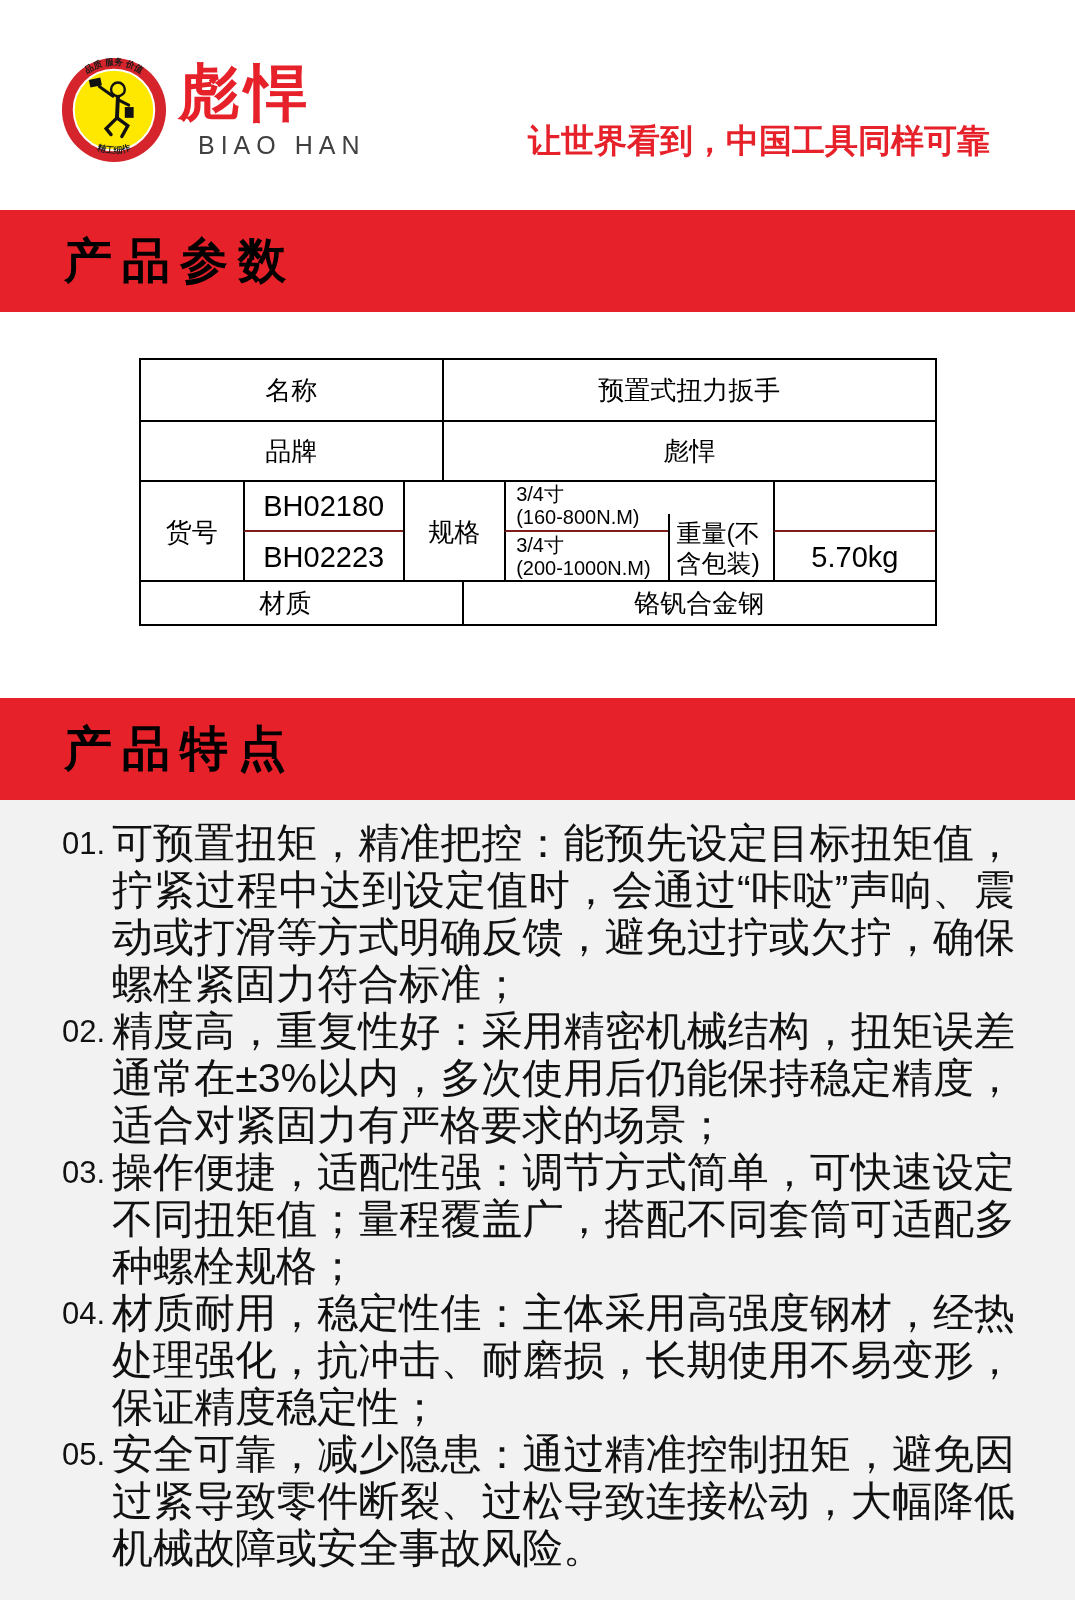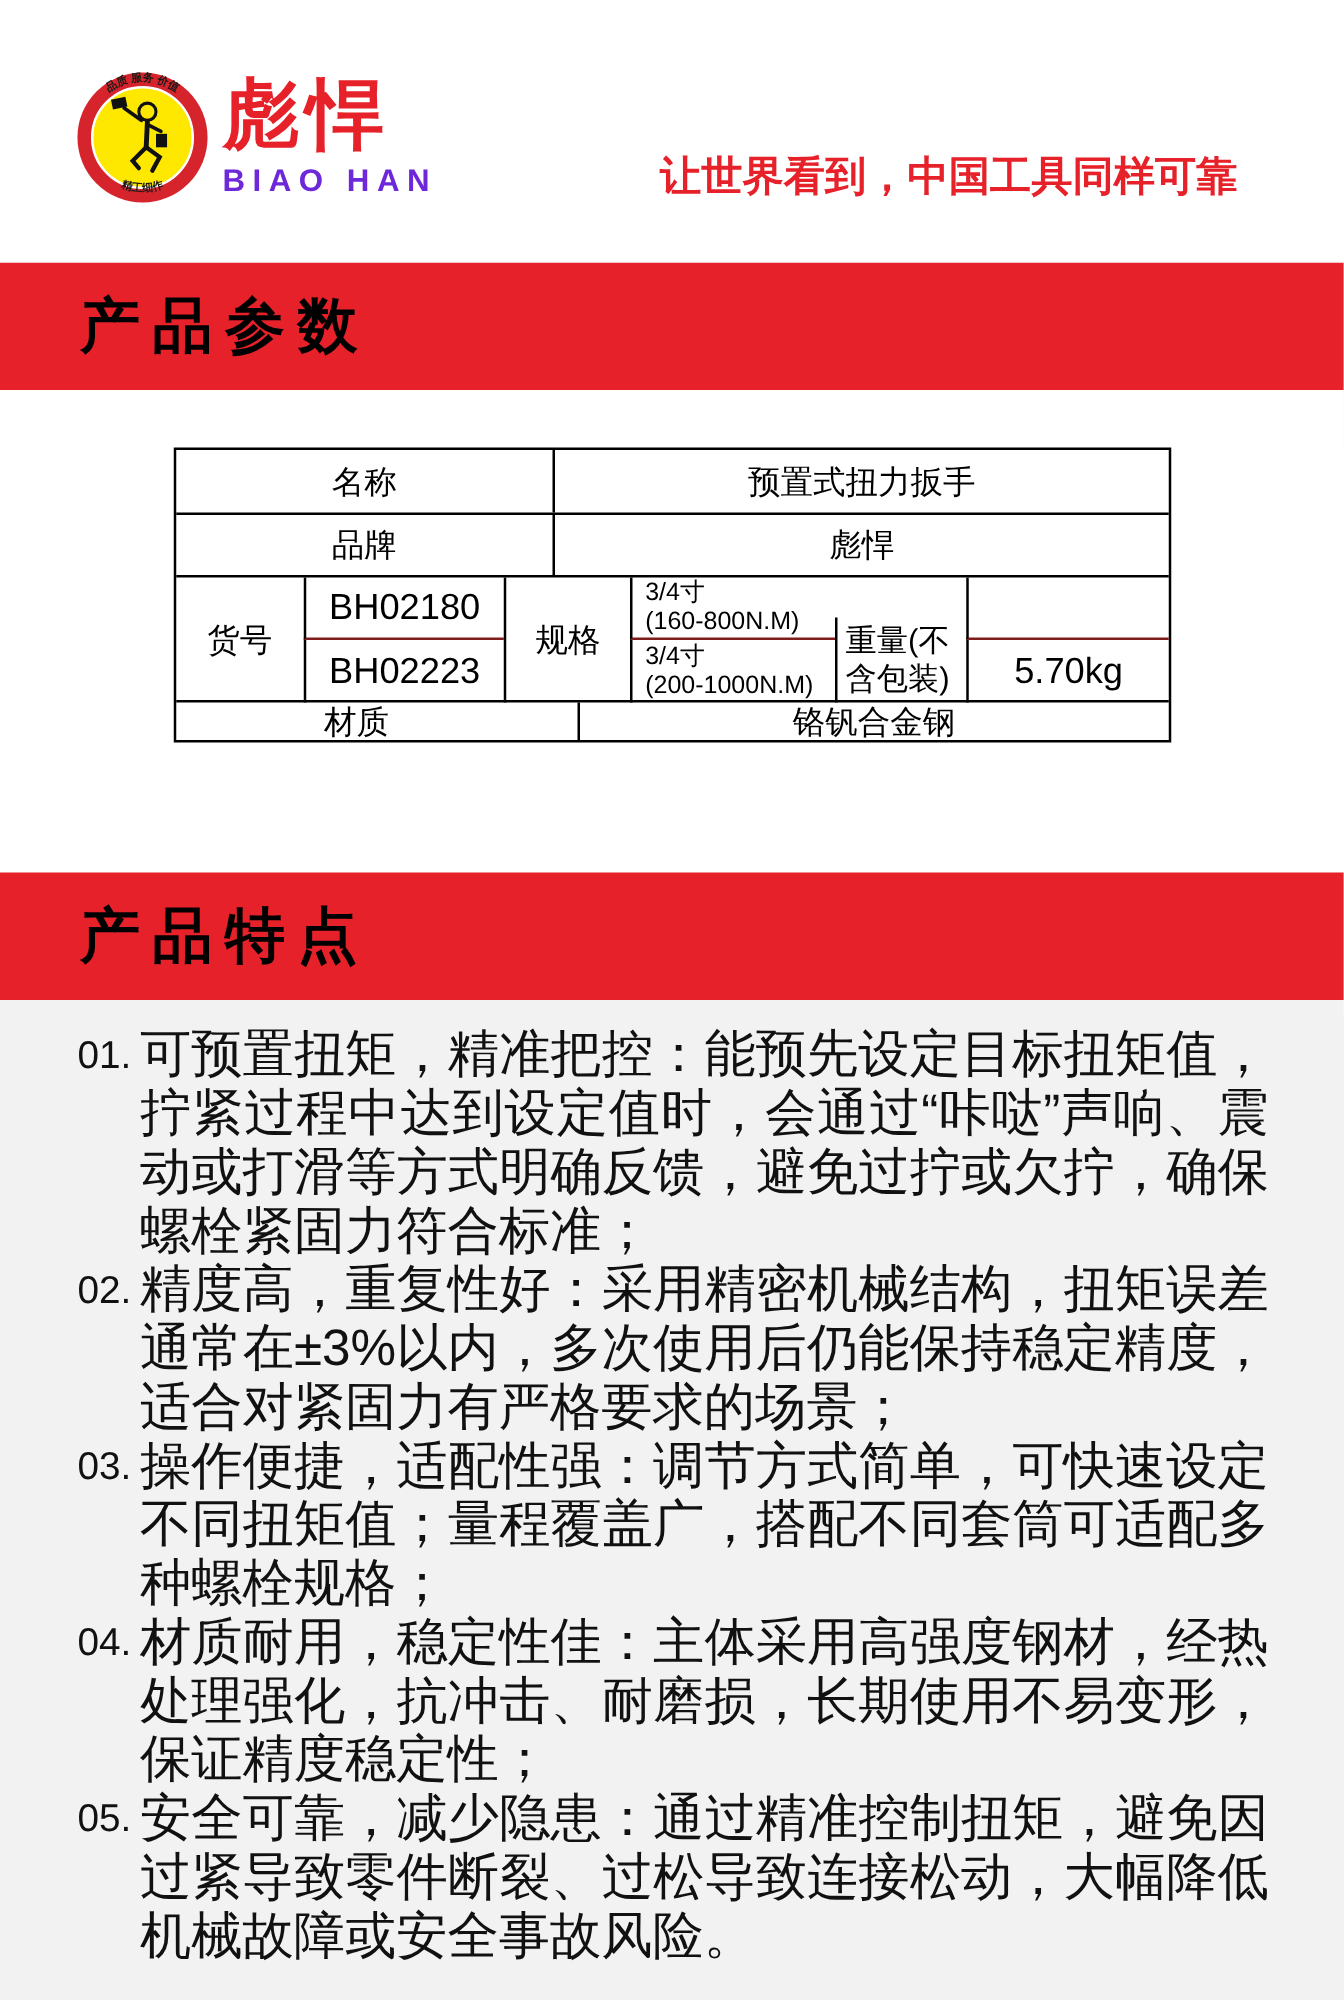--- a/index.html
+++ b/index.html
@@ -12,42 +12,42 @@
   }
   
   .header{position:relative;height:210px;background:#ffffff;}
   .logo-wrap{position:absolute;left:60px;top:56px;width:108px;height:108px;}
   .brand-block{position:absolute;left:178px;top:56px;}
   .brand-cn{
     color:#E62129;font-size:62px;font-weight:700;letter-spacing:5px;
     line-height:74px;white-space:nowrap;
   }
   .brand-en{
-    color:#6d28d9;font-size:25px;font-weight:700;letter-spacing:6px;
-    line-height:30px;white-space:nowrap;
+    color:#404040;font-size:25px;font-weight:400;letter-spacing:6px;
+    line-height:30px;white-space:nowrap;margin-left:20px;
   }
   .slogan{
     position:absolute;right:85px;bottom:46px;
     color:#E62129;font-size:33px;font-weight:700;white-space:nowrap;
   }
   
   .banner{
     height:102px;background:#E62129;display:flex;align-items:center;
   }
   .banner-title{
     color:#000000;font-size:48px;font-weight:700;letter-spacing:10px;
     padding-left:64px;white-space:nowrap;
   }
   
   .table-section{height:340px;background:#ffffff;}
   .spec-table{
     width:798px;margin:46px auto 0 auto;
     border:2px solid #000;box-sizing:border-box;background:#fff;
   }
-  .t-row{display:flex;height:50px;box-sizing:border-box;}
+  .t-row{display:flex;height:60px;box-sizing:border-box;}
   .t-row + .t-row, .t-mid, .t-row-last{border-top:2px solid #000;}
   .t-cell{
     display:flex;align-items:center;justify-content:center;
     box-sizing:border-box;font-size:26px;color:#000;
   }
   .t-cell + .t-cell{border-left:2px solid #000;}
   .w-label{width:38%;}
   .w-value{width:62%;}
   .t-mid{
     display:grid;height:100px;box-sizing:border-box;
@@ -64,21 +64,21 @@
   .g-sku{font-size:29px;font-weight:500;}
   .g-spec{
     flex-direction:column;align-items:flex-start;justify-content:center;
     padding-left:10px;font-size:20px;line-height:23px;
   }
   .g-weight{
     justify-content:flex-start;padding:0 4px 0 6px;
     font-size:25px;line-height:30px;flex-wrap:wrap;
   }
   .g-kg{font-size:29px;}
-  .t-row-last{height:32px;gap:32px;}
+  .t-row-last{height:44px;gap:32px;}
   
   .features{
     height:844px;background:#F2F2F2;box-sizing:border-box;
     padding:20px 60px 0 62px;
   }
   .feature-item{display:flex;}
   .feature-no{
     flex:0 0 50px;font-size:31px;line-height:47px;color:#111;
   }
   .feature-text{

